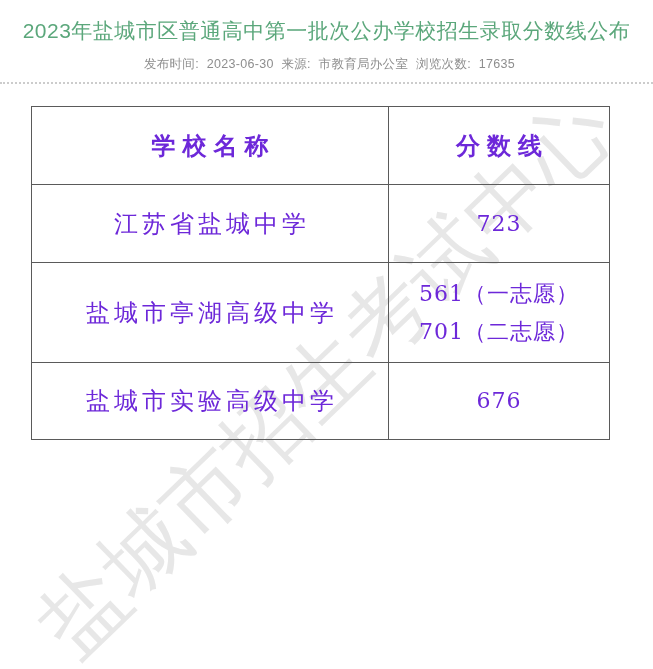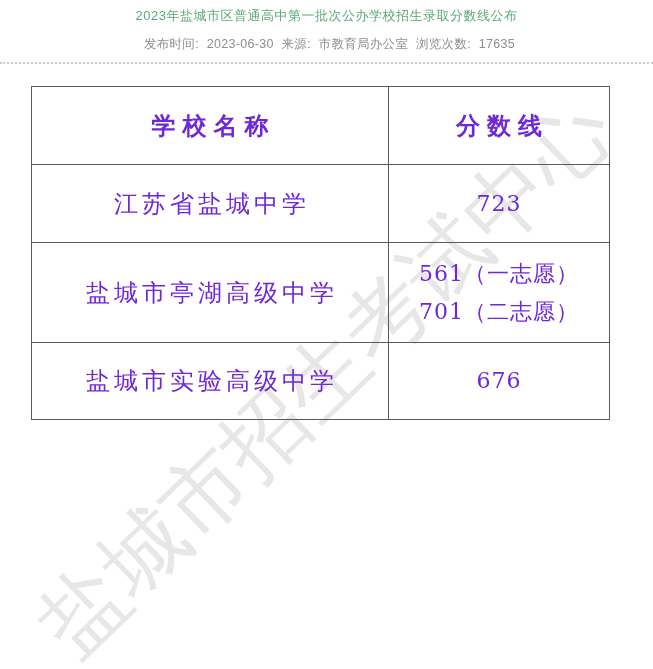--- a/index.html
+++ b/index.html
@@ -10,23 +10,23 @@
   }
   .page {
     position: relative;
     width: 653px;
     height: 669px;
     background: #ffffff;
     overflow: hidden;
   }
   .article-title {
     margin: 0;
-    padding-top: 7px;
+    padding-top: 17px;
     text-align: center;
-    font-size: 13px;
+    font-size: 21px;
     font-weight: 400;
     color: #5ba77b;
     letter-spacing: 0.5px;
     font-family: "Liberation Sans", sans-serif;
   }
   .article-meta {
     margin-top: 11px;
     text-align: center;
     font-size: 12.5px;
     color: #8e8e8e;

